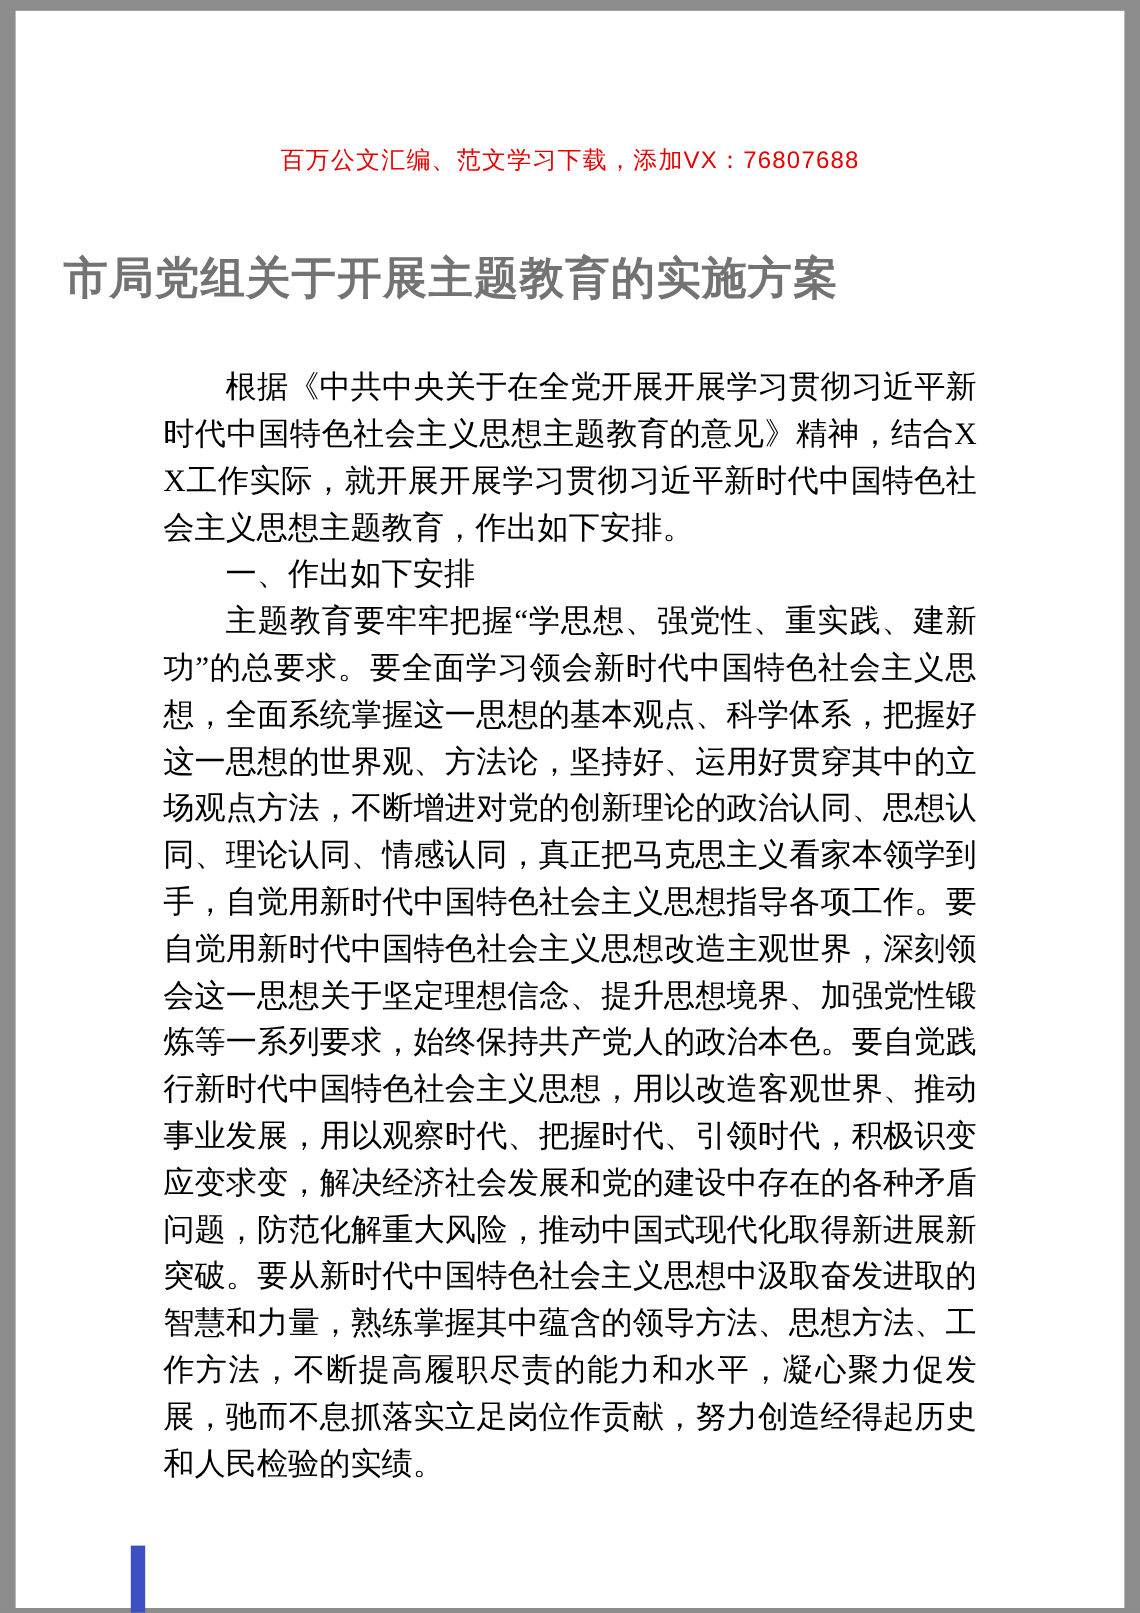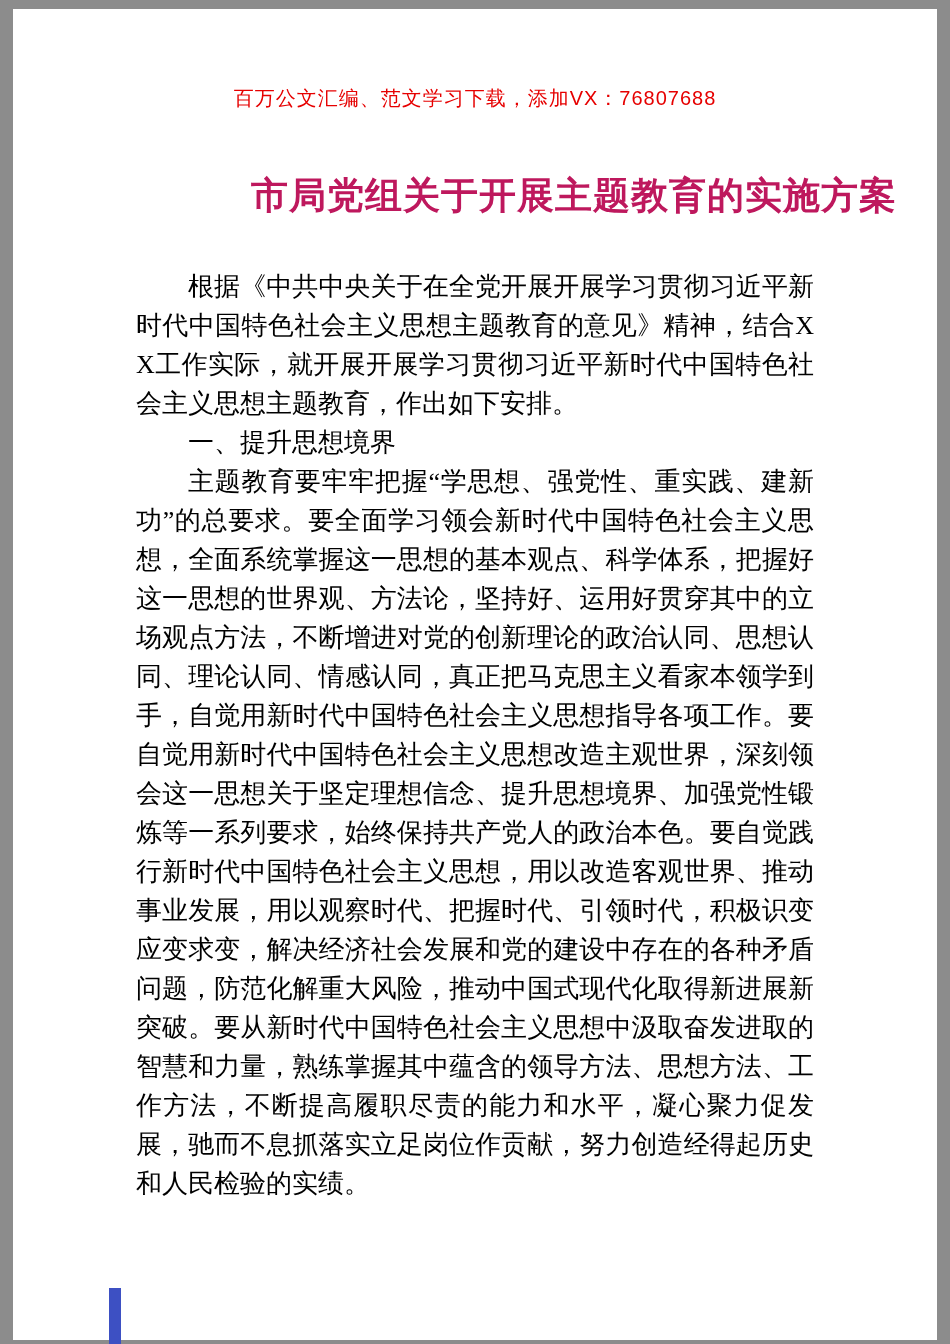--- a/index.html
+++ b/index.html
@@ -30,25 +30,26 @@
     box-sizing: border-box;
     padding-top: 76px;
   }
   .promo-notice {
     text-align: center;
     color: #e60000;
     font-size: 20px;
     line-height: 26px;
     letter-spacing: 1px;
     font-family: "Liberation Sans", sans-serif;
+    margin-top: 36px;
   }
   .doc-title {
     margin: 60px 40px 0 40px;
-    text-align: right;
-    color: #be185d;
+    text-align: left;
+    color: #737373;
     font-size: 37px;
     line-height: 50px;
     font-weight: 700;
     font-family: "Liberation Sans", sans-serif;
     letter-spacing: 1px;
   }
   .body-text {
     width: 678px;
     margin: 46px auto 0 auto;
     color: #000000;
@@ -79,20 +80,20 @@
 
 <div class="viewport">
   <div class="page">
 
     <div class="promo-notice">百万公文汇编、范文学习下载，添加VX：76807688</div>
 
     <h1 class="doc-title">市局党组关于开展主题教育的实施方案</h1>
 
     <div class="body-text">
       <p class="para">根据《中共中央关于在全党开展开展学习贯彻习近平新时代中国特色社会主义思想主题教育的意见》精神，结合XX工作实际，就开展开展学习贯彻习近平新时代中国特色社会主义思想主题教育，作出如下安排。</p>
-      <p class="para">一、提升思想境界</p>
+      <p class="para">一、作出如下安排</p>
       <p class="para">主题教育要牢牢把握“学思想、强党性、重实践、建新功”的总要求。要全面学习领会新时代中国特色社会主义思想，全面系统掌握这一思想的基本观点、科学体系，把握好这一思想的世界观、方法论，坚持好、运用好贯穿其中的立场观点方法，不断增进对党的创新理论的政治认同、思想认同、理论认同、情感认同，真正把马克思主义看家本领学到手，自觉用新时代中国特色社会主义思想指导各项工作。要自觉用新时代中国特色社会主义思想改造主观世界，深刻领会这一思想关于坚定理想信念、提升思想境界、加强党性锻炼等一系列要求，始终保持共产党人的政治本色。要自觉践行新时代中国特色社会主义思想，用以改造客观世界、推动事业发展，用以观察时代、把握时代、引领时代，积极识变应变求变，解决经济社会发展和党的建设中存在的各种矛盾问题，防范化解重大风险，推动中国式现代化取得新进展新突破。要从新时代中国特色社会主义思想中汲取奋发进取的智慧和力量，熟练掌握其中蕴含的领导方法、思想方法、工作方法，不断提高履职尽责的能力和水平，凝心聚力促发展，驰而不息抓落实立足岗位作贡献，努力创造经得起历史和人民检验的实绩。</p>
     </div>
 
   </div>
 
   <div class="blue-marker"></div>
 </div>
 
 </body></html>

